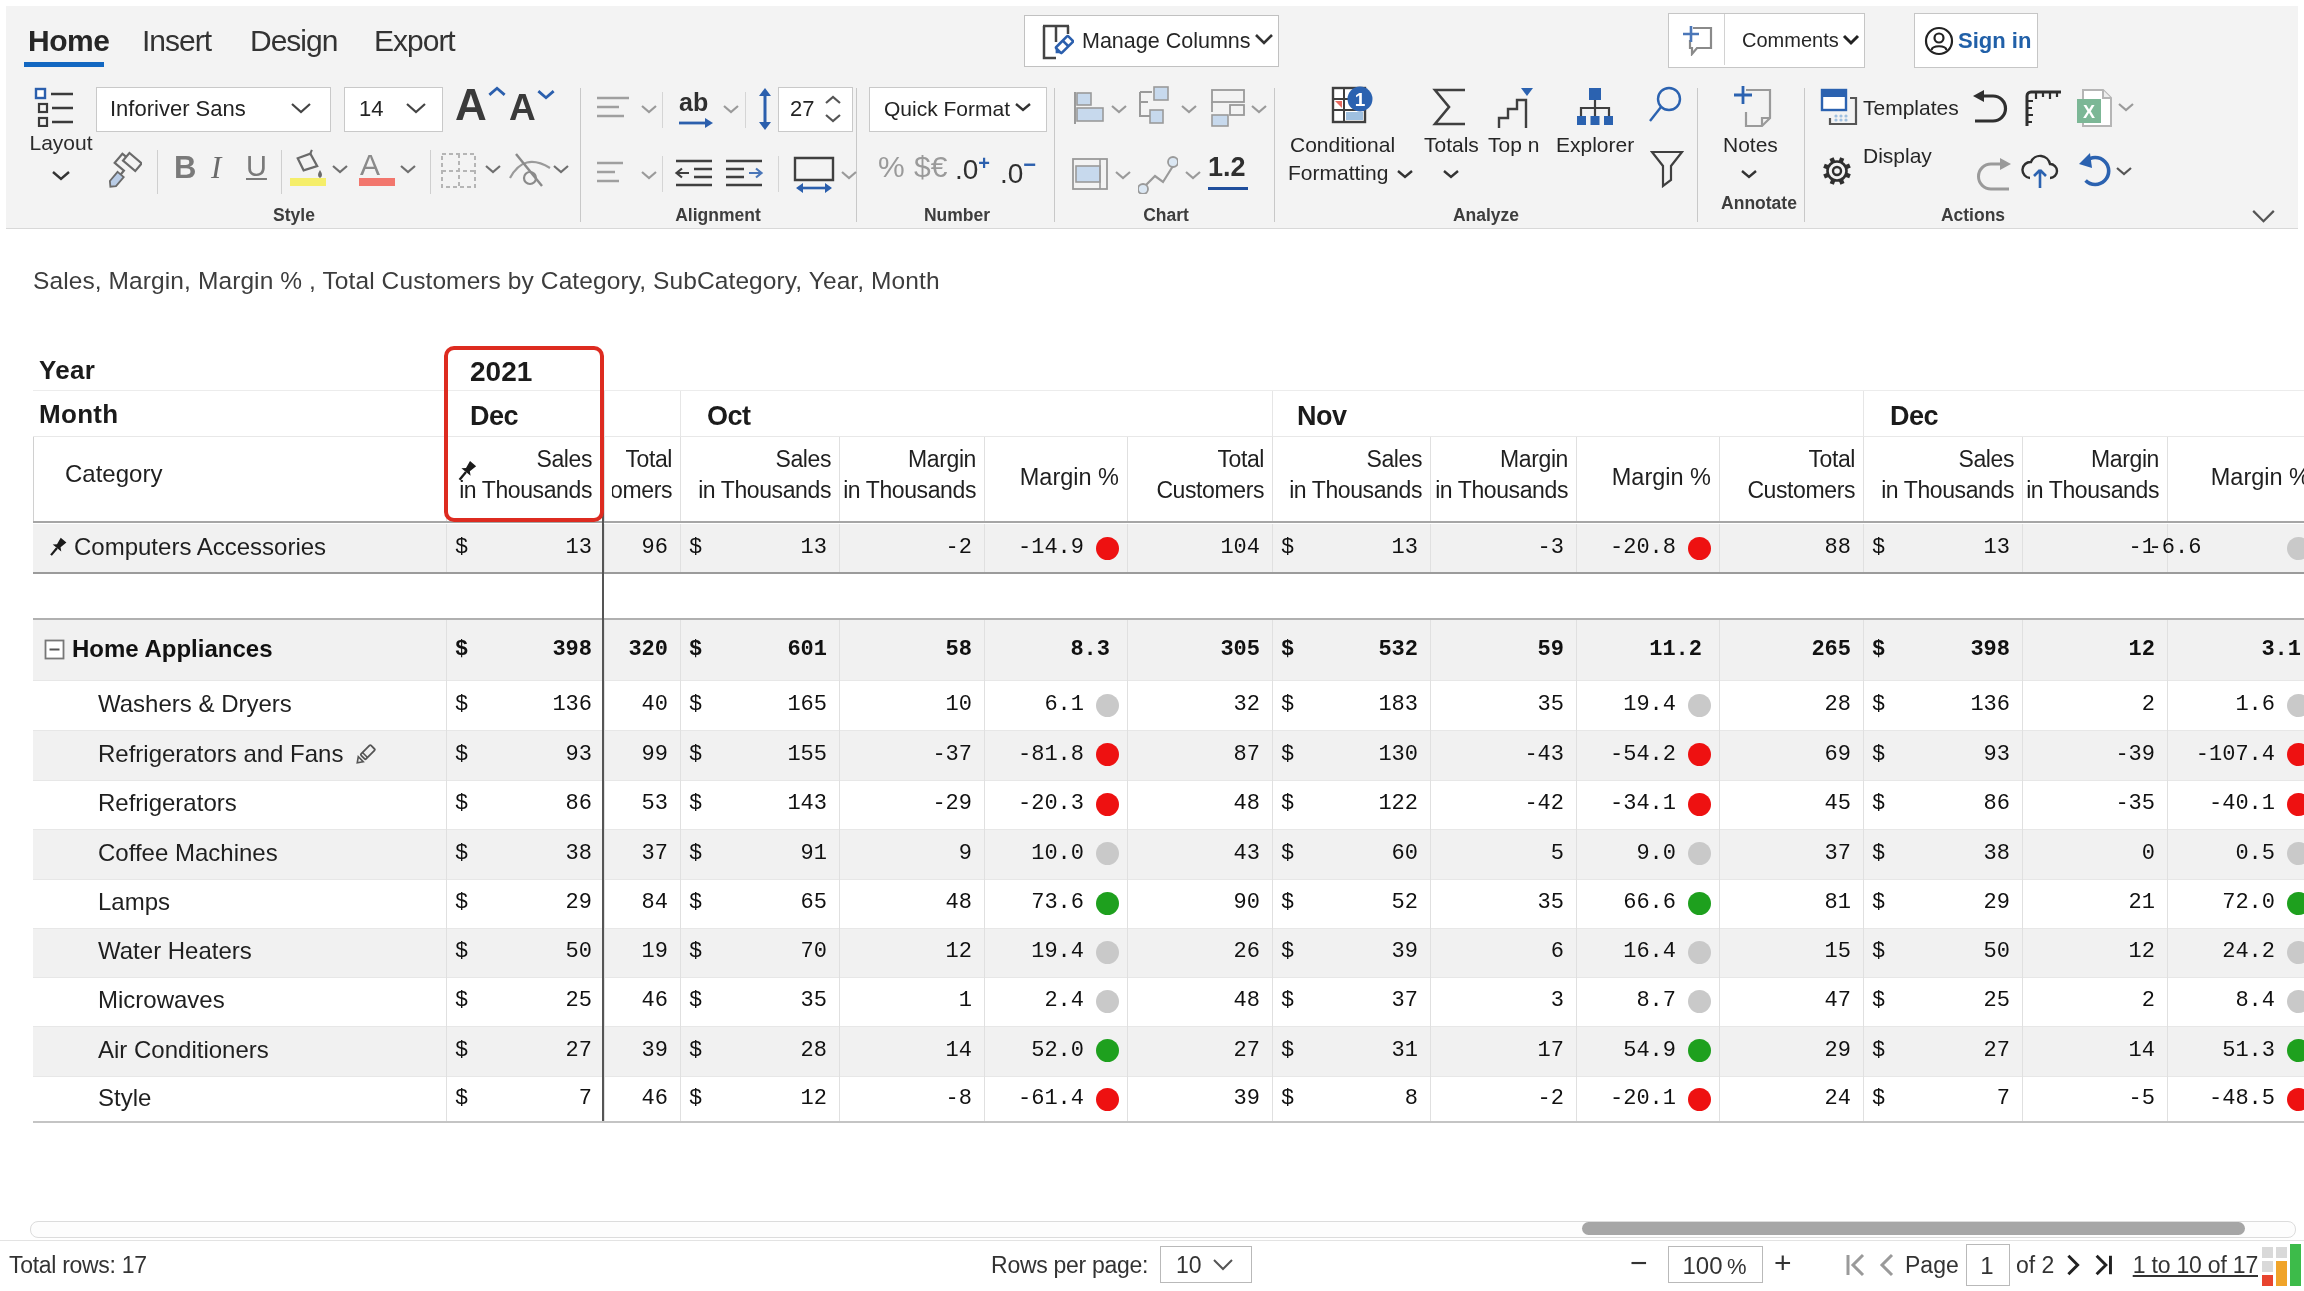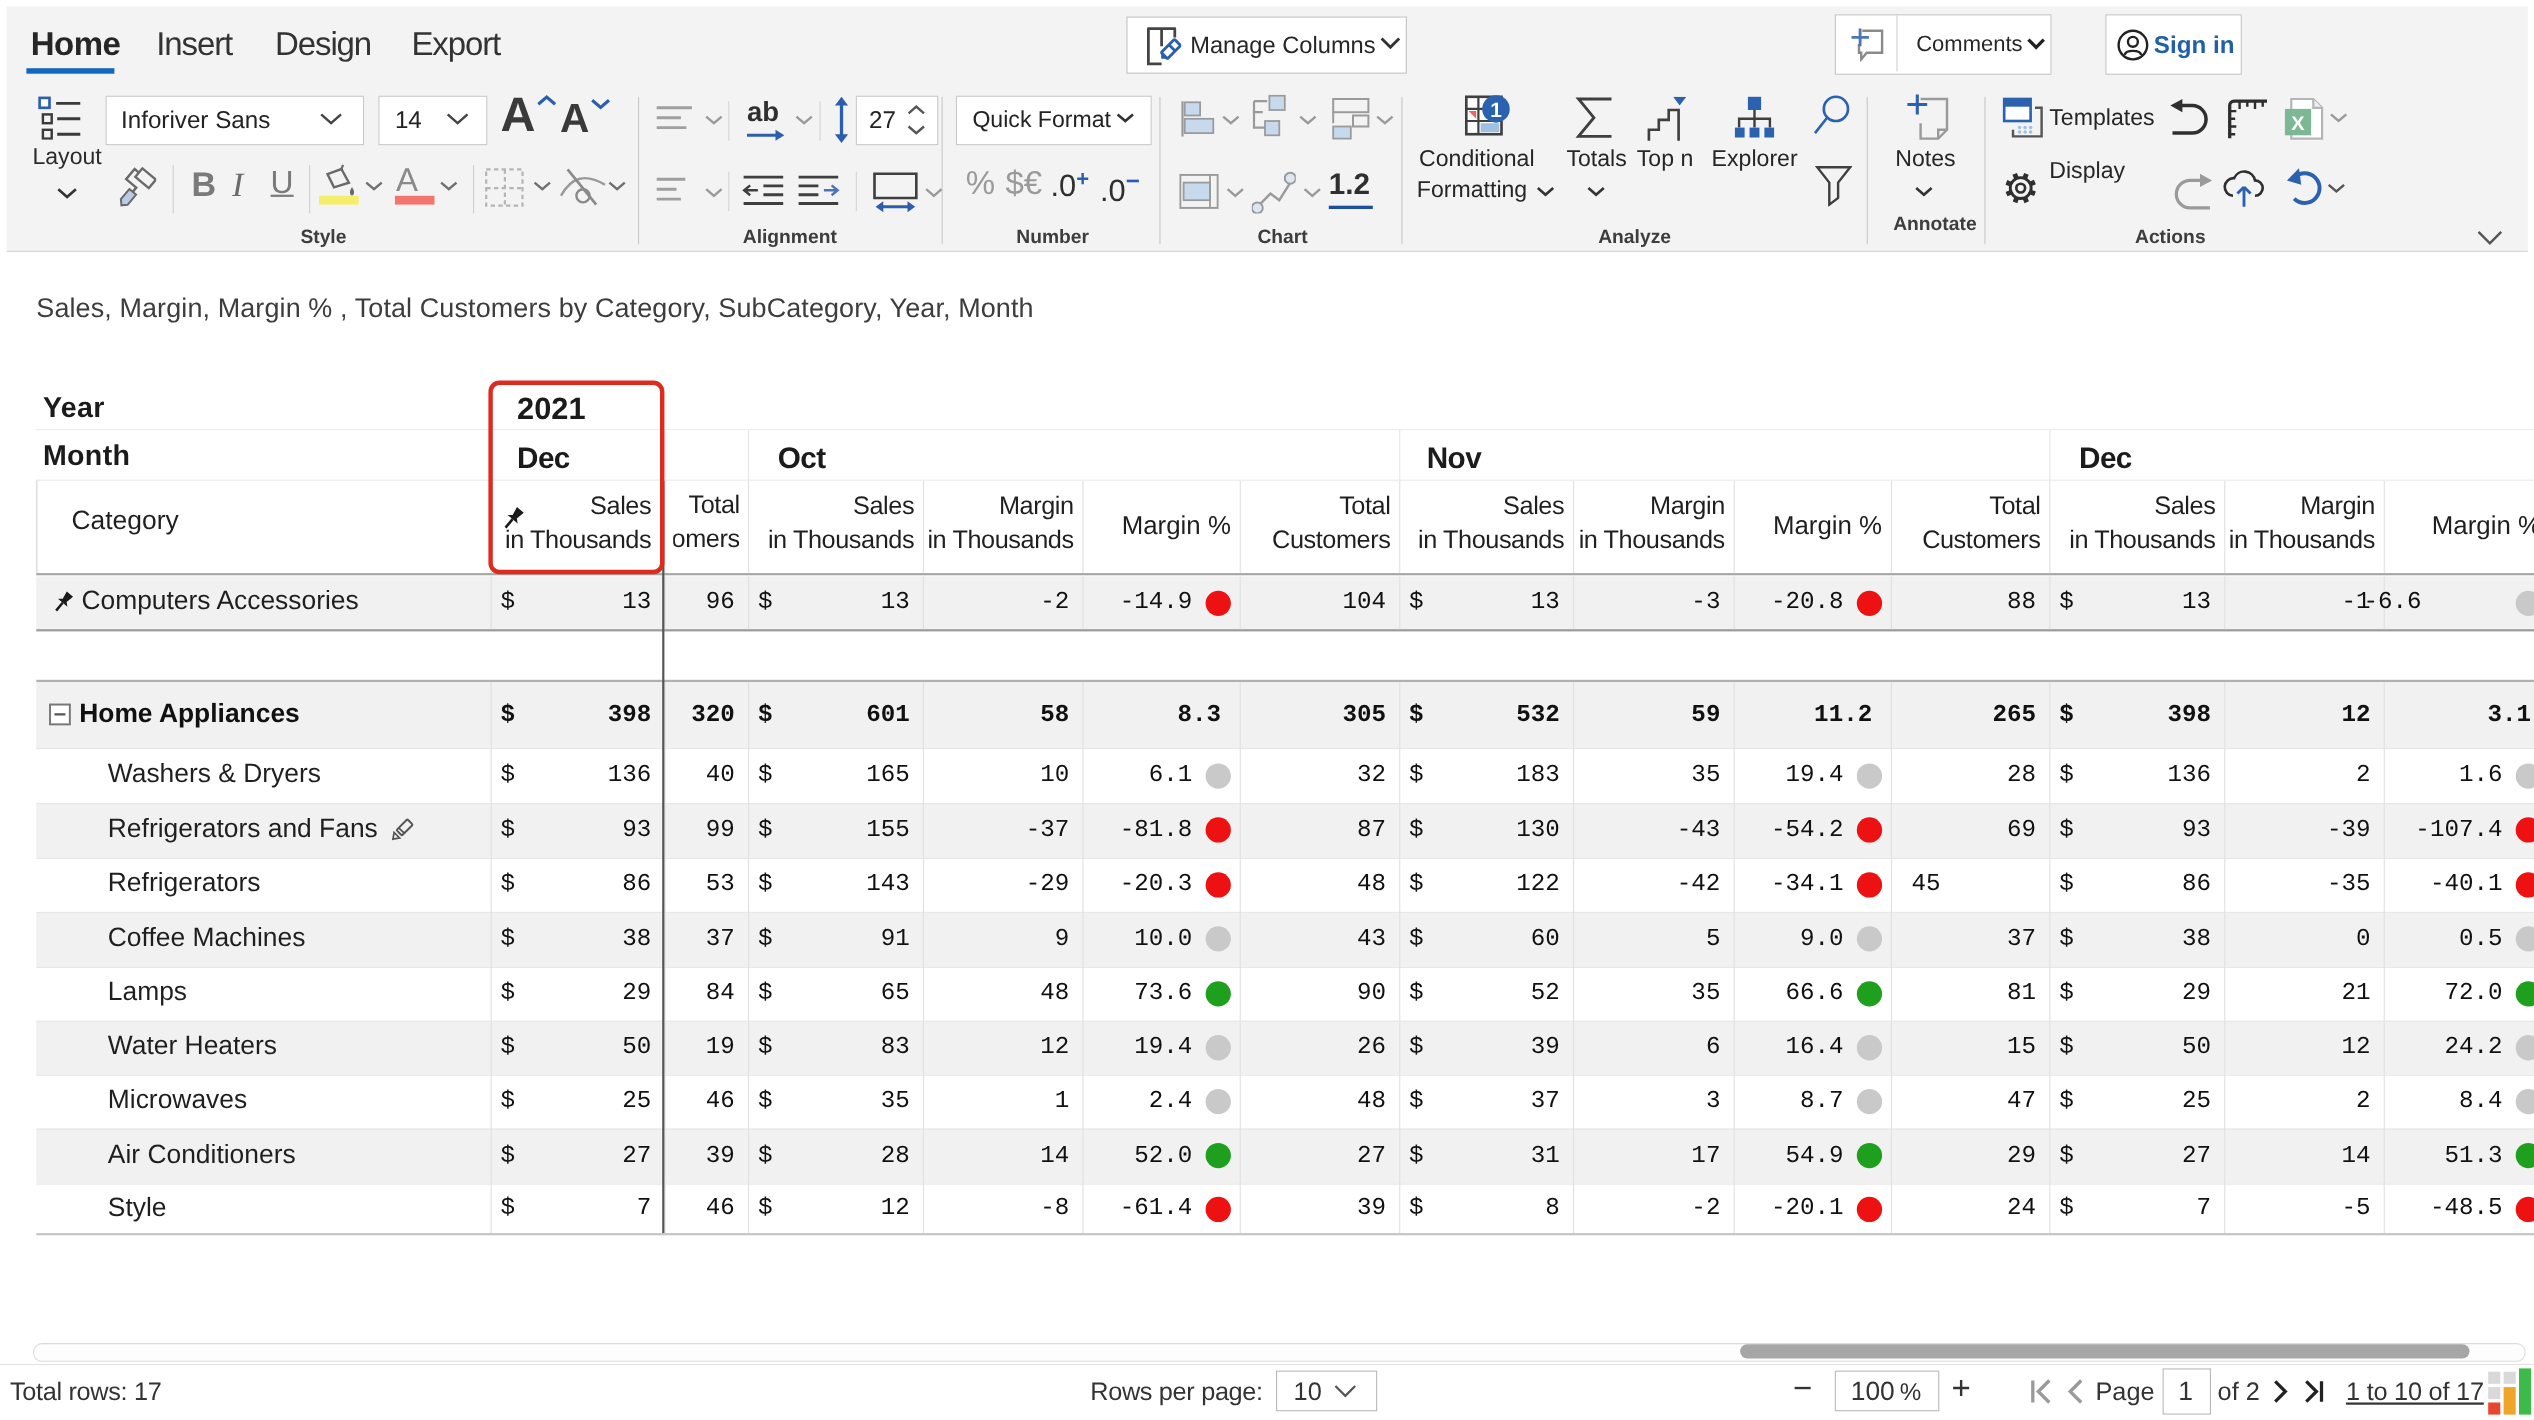--- a/index.html
+++ b/index.html
@@ -562,21 +562,21 @@
 <div class="a mono" style="left:627px;top:791px;width:200px;text-align:right;font-size:22px;font-weight:normal;color:#111;">143</div>
 <div class="a mono" style="left:772px;top:791px;width:200px;text-align:right;font-size:22px;font-weight:normal;color:#111;">-29</div>
 <div class="a mono" style="left:884px;top:791px;width:200px;text-align:right;font-size:22px;font-weight:normal;color:#111;">-20.3</div>
 <div class="a" style="left:1096px;top:793px;width:23px;height:23px;border-radius:50%;background:#ee1111;"></div>
 <div class="a mono" style="left:1060px;top:791px;width:200px;text-align:right;font-size:22px;font-weight:normal;color:#111;">48</div>
 <div class="a mono" style="left:1281px;top:791px;font-size:22px;font-weight:normal;color:#111;">$</div>
 <div class="a mono" style="left:1218px;top:791px;width:200px;text-align:right;font-size:22px;font-weight:normal;color:#111;">122</div>
 <div class="a mono" style="left:1364px;top:791px;width:200px;text-align:right;font-size:22px;font-weight:normal;color:#111;">-42</div>
 <div class="a mono" style="left:1476px;top:791px;width:200px;text-align:right;font-size:22px;font-weight:normal;color:#111;">-34.1</div>
 <div class="a" style="left:1688px;top:793px;width:23px;height:23px;border-radius:50%;background:#ee1111;"></div>
-<div class="a mono" style="left:1651px;top:791px;width:200px;text-align:center;font-size:22px;font-weight:normal;color:#111;">45</div>
+<div class="a mono" style="left:1651px;top:791px;width:200px;text-align:right;font-size:22px;font-weight:normal;color:#111;">45</div>
 <div class="a mono" style="left:1872px;top:791px;font-size:22px;font-weight:normal;color:#111;">$</div>
 <div class="a mono" style="left:1810px;top:791px;width:200px;text-align:right;font-size:22px;font-weight:normal;color:#111;">86</div>
 <div class="a mono" style="left:1955px;top:791px;width:200px;text-align:right;font-size:22px;font-weight:normal;color:#111;">-35</div>
 <div class="a mono" style="left:2075px;top:791px;width:200px;text-align:right;font-size:22px;font-weight:normal;color:#111;">-40.1</div>
 <div class="a" style="left:2287px;top:793px;width:23px;height:23px;border-radius:50%;background:#ee1111;"></div>
 <div class="a" style="left:98px;top:839px;font-size:24px;color:#1f1f1f;">Coffee Machines</div>
 <div class="a mono" style="left:455px;top:841px;font-size:22px;font-weight:normal;color:#111;">$</div>
 <div class="a mono" style="left:392px;top:841px;width:200px;text-align:right;font-size:22px;font-weight:normal;color:#111;">38</div>
 <div class="a mono" style="left:468px;top:841px;width:200px;text-align:right;font-size:22px;font-weight:normal;color:#111;">37</div>
 <div class="a mono" style="left:689px;top:841px;font-size:22px;font-weight:normal;color:#111;">$</div>
@@ -615,21 +615,21 @@
 <div class="a mono" style="left:1872px;top:890px;font-size:22px;font-weight:normal;color:#111;">$</div>
 <div class="a mono" style="left:1810px;top:890px;width:200px;text-align:right;font-size:22px;font-weight:normal;color:#111;">29</div>
 <div class="a mono" style="left:1955px;top:890px;width:200px;text-align:right;font-size:22px;font-weight:normal;color:#111;">21</div>
 <div class="a mono" style="left:2075px;top:890px;width:200px;text-align:right;font-size:22px;font-weight:normal;color:#111;">72.0</div>
 <div class="a" style="left:2287px;top:892px;width:23px;height:23px;border-radius:50%;background:#1ea01e;"></div>
 <div class="a" style="left:98px;top:937px;font-size:24px;color:#1f1f1f;">Water Heaters</div>
 <div class="a mono" style="left:455px;top:939px;font-size:22px;font-weight:normal;color:#111;">$</div>
 <div class="a mono" style="left:392px;top:939px;width:200px;text-align:right;font-size:22px;font-weight:normal;color:#111;">50</div>
 <div class="a mono" style="left:468px;top:939px;width:200px;text-align:right;font-size:22px;font-weight:normal;color:#111;">19</div>
 <div class="a mono" style="left:689px;top:939px;font-size:22px;font-weight:normal;color:#111;">$</div>
-<div class="a mono" style="left:627px;top:939px;width:200px;text-align:right;font-size:22px;font-weight:normal;color:#111;">83</div>
+<div class="a mono" style="left:627px;top:939px;width:200px;text-align:right;font-size:22px;font-weight:normal;color:#111;">70</div>
 <div class="a mono" style="left:772px;top:939px;width:200px;text-align:right;font-size:22px;font-weight:normal;color:#111;">12</div>
 <div class="a mono" style="left:884px;top:939px;width:200px;text-align:right;font-size:22px;font-weight:normal;color:#111;">19.4</div>
 <div class="a" style="left:1096px;top:941px;width:23px;height:23px;border-radius:50%;background:#c9c9c9;"></div>
 <div class="a mono" style="left:1060px;top:939px;width:200px;text-align:right;font-size:22px;font-weight:normal;color:#111;">26</div>
 <div class="a mono" style="left:1281px;top:939px;font-size:22px;font-weight:normal;color:#111;">$</div>
 <div class="a mono" style="left:1218px;top:939px;width:200px;text-align:right;font-size:22px;font-weight:normal;color:#111;">39</div>
 <div class="a mono" style="left:1364px;top:939px;width:200px;text-align:right;font-size:22px;font-weight:normal;color:#111;">6</div>
 <div class="a mono" style="left:1476px;top:939px;width:200px;text-align:right;font-size:22px;font-weight:normal;color:#111;">16.4</div>
 <div class="a" style="left:1688px;top:941px;width:23px;height:23px;border-radius:50%;background:#c9c9c9;"></div>
 <div class="a mono" style="left:1651px;top:939px;width:200px;text-align:right;font-size:22px;font-weight:normal;color:#111;">15</div>

